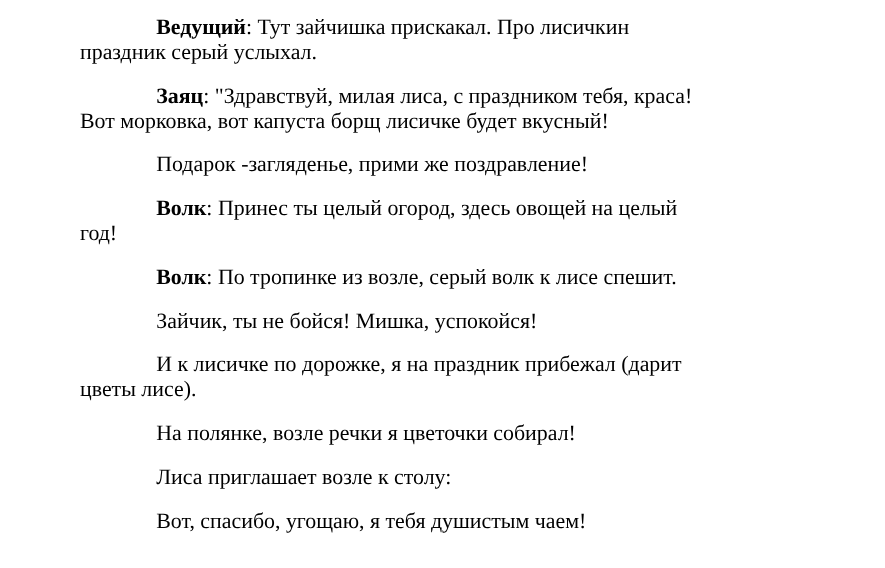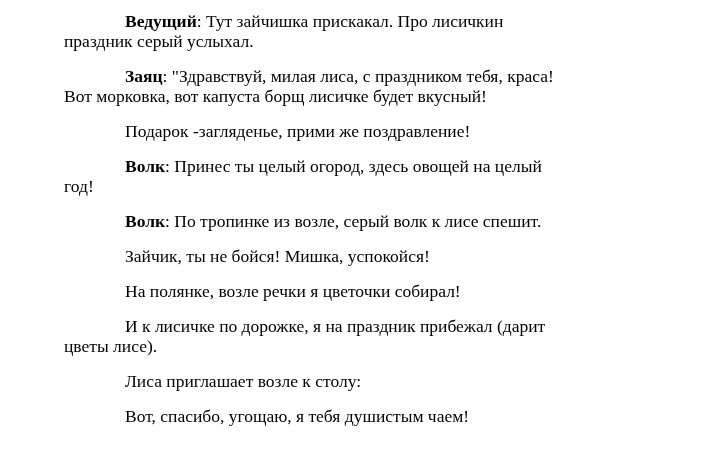--- a/index.html
+++ b/index.html
@@ -41,21 +41,21 @@
   <p class="line"><b class="speaker"></b><span>Подарок -загляденье, прими же поздравление!</span></p>
 
   <p class="line"><b class="speaker">Волк</b><span>: Принес ты целый огород, здесь овощей на целый год!</span></p>
 
   <p class="line"><b class="speaker">Волк</b><span>: По тропинке из возле, серый волк к лисе спешит.</span></p>
 
 
   <p class="line"><b class="speaker"></b><span>Зайчик, ты не бойся! Мишка, успокойся!</span></p>
 
 
+  <p class="line"><b class="speaker"></b><span>И к лисичке по дорожке, я на праздник прибежал (дарит цветы лисе).</span></p>
+
   <p class="line"><b class="speaker"></b><span>На полянке, возле речки я цветочки собирал!</span></p>
-
-  <p class="line"><b class="speaker"></b><span>И к лисичке по дорожке, я на праздник прибежал (дарит цветы лисе).</span></p>
 
   <p class="line"><b class="speaker"></b><span>Лиса приглашает возле к столу:</span></p>
 
   <p class="line"><b class="speaker"></b><span>Вот, спасибо, угощаю, я тебя душистым чаем!</span></p>
 
 </div>
 
 </body></html>

